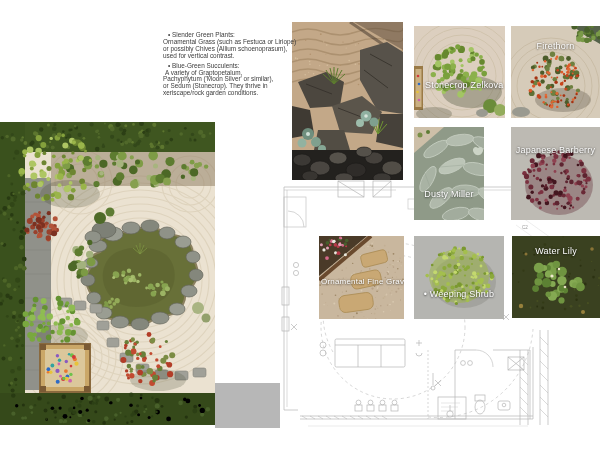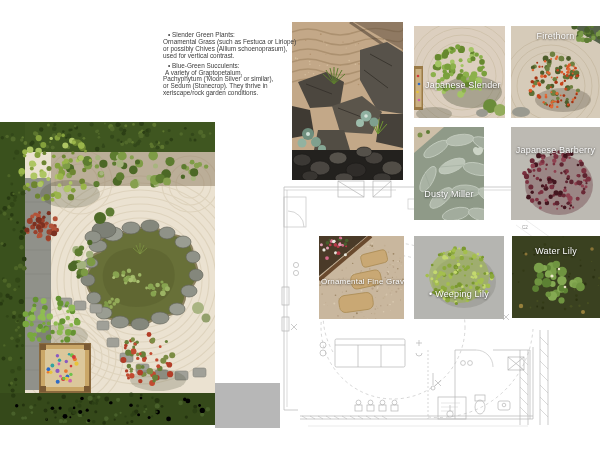--- a/index.html
+++ b/index.html
@@ -1039,21 +1039,21 @@
           <circle cx="30.8" cy="29.6" r="3.2" fill="#66882e"></circle>
           <circle cx="39.0" cy="40.4" r="3.1" fill="#8cb14c"></circle>
           <circle cx="33.6" cy="40.7" r="3.3" fill="#79a03c"></circle>
           <circle cx="58.3" cy="61.8" r="2.6" fill="#a3c563"></circle>
         </g>
       <circle cx="76" cy="80" r="7" fill="#6b8c3a"></circle>
         <circle cx="86" cy="84" r="6" fill="#93ac5c"></circle>
       <ellipse cx="68" cy="87" rx="6" ry="4" fill="#9a9a90"></ellipse>
       <ellipse cx="20" cy="88" rx="18" ry="7" fill="rgba(75,80,58,.3)"></ellipse>
     </svg>
-    <span class="tile-label" style="left:11px;top:54px">Japanese Slender</span>
+    <span class="tile-label" style="left:11px;top:54px">Stonecrop Zelkova</span>
   </div>
 
   <div class="tile" style="left:511px;top:26px;width:89px;height:92px">
     <svg width="89" height="92" viewBox="0 0 89 92">
       <rect width="89" height="92" fill="#d6cbb9"></rect>
       <g stroke="#c8bba4" stroke-width="1" fill="none" opacity=".9">
         <circle cx="40" cy="60" r="34"></circle>
           <circle cx="40" cy="60" r="41"></circle>
           <circle cx="40" cy="60" r="48"></circle>
       </g>
@@ -1204,21 +1204,21 @@
           <circle cx="57.8" cy="43.2" r="1.8" fill="#e06a36"></circle>
           <circle cx="53.0" cy="48.1" r="1.2" fill="#c8441c"></circle>
           <circle cx="56.9" cy="46.3" r="1.7" fill="#dd5c2b"></circle>
           <circle cx="61.4" cy="76.0" r="1.3" fill="#a63313"></circle>
           <circle cx="45.2" cy="32.7" r="1.4" fill="#e06a36"></circle>
           <circle cx="56.1" cy="49.6" r="1.5" fill="#c8441c"></circle>
           <circle cx="19.4" cy="64.5" r="1.8" fill="#dd5c2b"></circle>
         </g>
       <ellipse cx="10" cy="86" rx="9" ry="5" fill="#9a9a90"></ellipse>
     </svg>
-    <span class="tile-label tl-center" style="top:5px">Firethorn</span>
+    <span class="tile-label tl-center" style="top:15px">Firethorn</span>
   </div>
 
   <div class="tile" style="left:414px;top:127px;width:70px;height:93px">
     <svg width="91" height="93" viewBox="0 0 91 93">
       <rect width="91" height="93" fill="#8f9a88"></rect>
       <polygon points="0,0 30,0 0,26" fill="#cdbfa8"></polygon>
       <circle cx="6" cy="8" r="2.5" fill="#7a9048"></circle>
         <circle cx="14" cy="5" r="2" fill="#5e7c34"></circle>
       <g stroke="#c6cec1" stroke-width=".8">
         <ellipse cx="22" cy="22" rx="14" ry="5.5" fill="#a9b3a4" transform="rotate(-32 22 22)"></ellipse>
@@ -1707,21 +1707,21 @@
           <circle cx="56.1" cy="22.6" r="1.2" fill="#8ba93c"></circle>
           <circle cx="60.2" cy="37.5" r="2.2" fill="#c3d86e"></circle>
           <circle cx="55.1" cy="57.7" r="1.1" fill="#7a982f"></circle>
           <circle cx="74.1" cy="49.9" r="2.3" fill="#a4bf4e"></circle>
           <circle cx="33.6" cy="64.2" r="2.4" fill="#8ba93c"></circle>
           <circle cx="22.6" cy="45.6" r="1.6" fill="#c3d86e"></circle>
           <circle cx="45.4" cy="48.7" r="2.4" fill="#7a982f"></circle>
           <circle cx="72.5" cy="55.9" r="1.8" fill="#a4bf4e"></circle>
         </g>
     </svg>
-    <span class="tile-label tl-center" style="top:53px">• Weeping Lily</span>
+    <span class="tile-label tl-center" style="top:53px">• Weeping Shrub</span>
   </div>
 
   <div class="tile" style="left:512px;top:236px;width:88px;height:94px">
     <svg width="88" height="82" viewBox="0 0 88 82">
       <rect width="88" height="82" fill="#3a4120"></rect>
       <g>
           <circle cx="66.0" cy="44.8" r="0.6" fill="#333a16"></circle>
           <circle cx="59.1" cy="70.3" r="1.4" fill="#474f22"></circle>
           <circle cx="30.7" cy="72.0" r="1.4" fill="#2c3212"></circle>
           <circle cx="6.6" cy="46.1" r="0.8" fill="#333a16"></circle>

